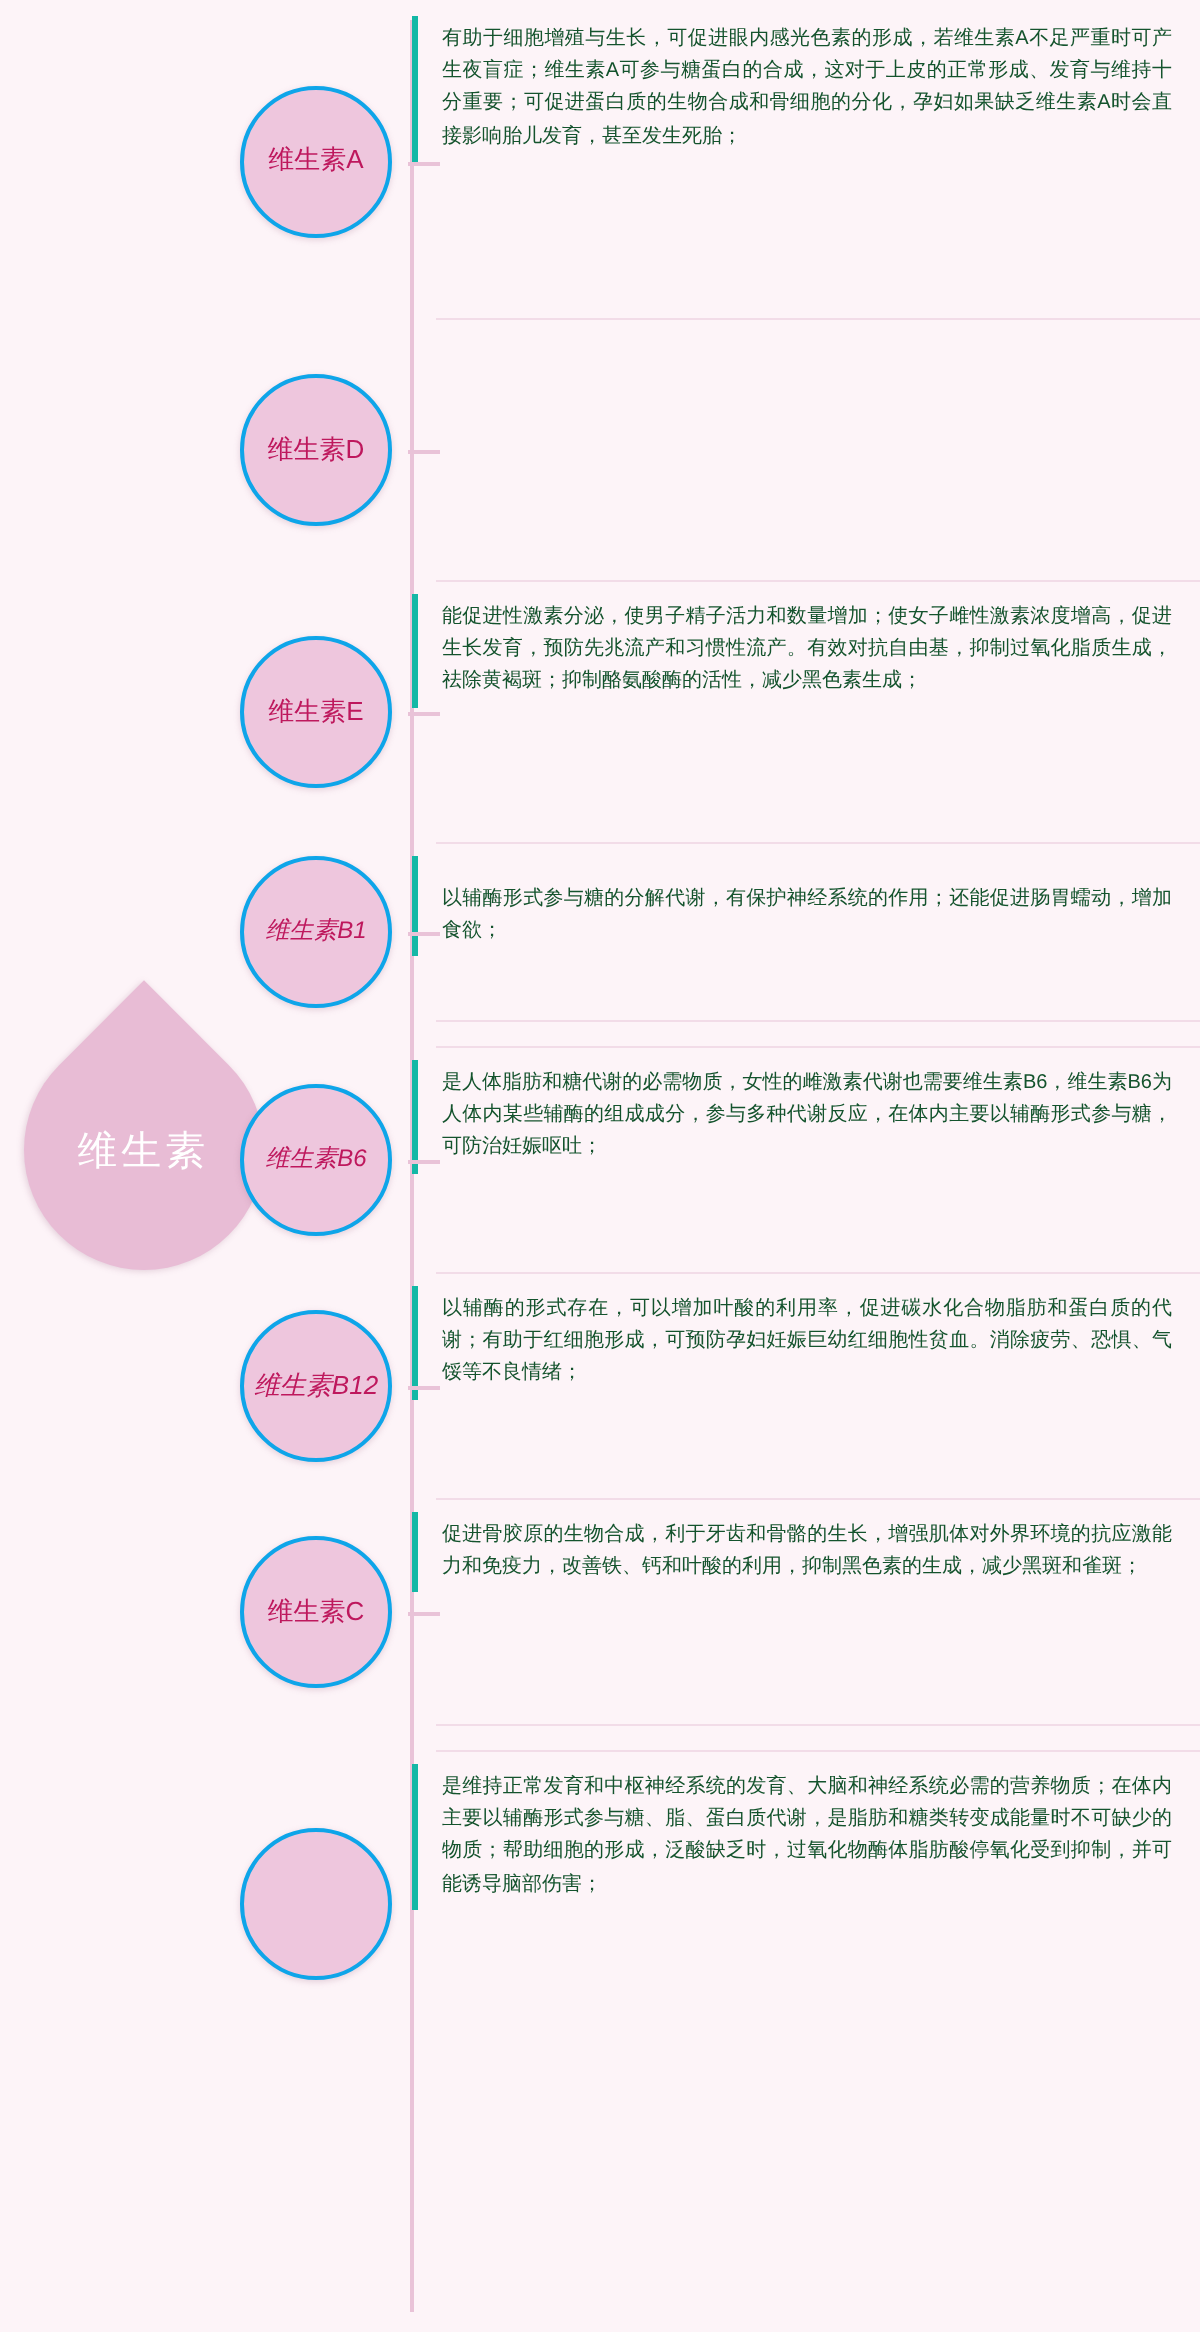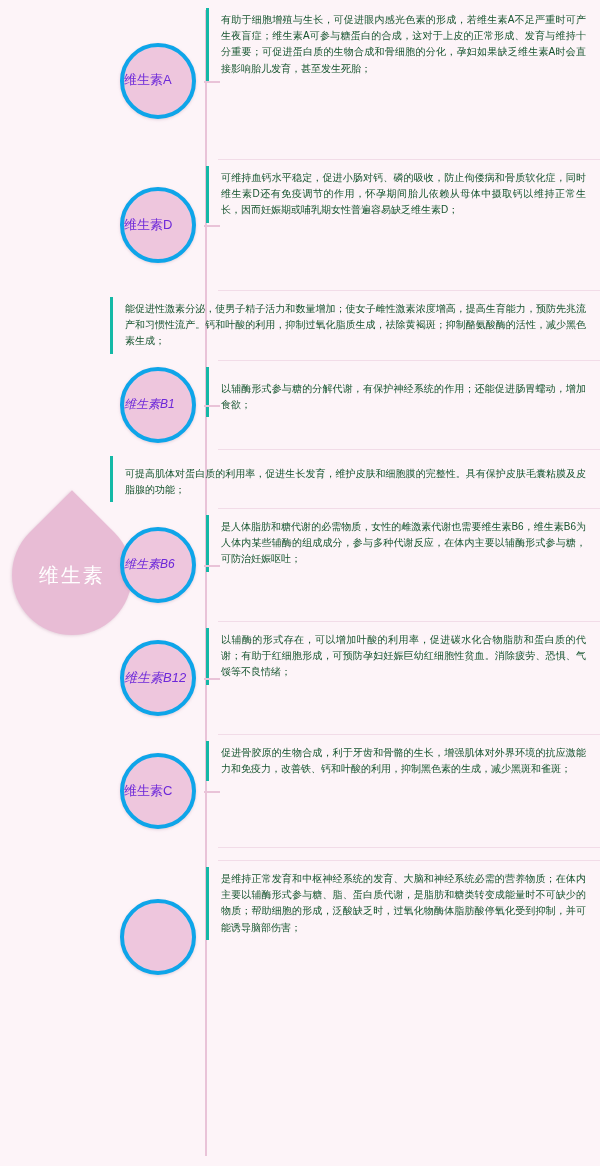--- a/index.html
+++ b/index.html
@@ -72,26 +72,26 @@
     flex: 0 0 96px;
     display: flex;
     align-items: center;
     justify-content: center;
   }
   .bubble {
     width: 76px;
     height: 76px;
     border-radius: 50%;
     background: #eec6dd;
-    border: 4px solid #0ea5e9;
+    border: 2px solid #0ea5e9;
     box-shadow: 0 1px 3px rgba(160,110,140,0.28);
     display: flex;
     align-items: center;
-    justify-content: flex-start;
-    color: #6d28d9;
+    justify-content: center;
+    color: #be185d;
     font-size: 13px;
     text-align: center;
     line-height: 1.1;
     box-sizing: border-box;
   }
   .bubble.small-text { font-size: 12px; font-style: italic; }
   .connector {
     position: absolute;
     height: 2px;
     background: #e9c3d8;
@@ -139,42 +139,46 @@
     </div>
     <div class="divider"></div>
 
     <div class="row">
       <div class="bubble-wrap" style="height:118px;">
         <div class="bubble">
           <span>维生素D</span>
           <span class="connector"></span>
         </div>
       </div>
-      <div class="desc">可维持血钙水平稳定，促进小肠对钙、磷的吸收，防止佝偻病和骨质软化症，同时维生素D还有免疫调节的作用，怀孕期间胎儿依赖从母体中摄取钙以维持正常生长，因而妊娠期或哺乳期女性普遍容易缺乏维生素D；</div>
-    </div>
-    <div class="divider"></div>
-
-    <div class="row">
-      <div class="desc">能促进性激素分泌，使男子精子活力和数量增加；使女子雌性激素浓度增高，提高生育能力，预防先兆流产和习惯性流产。钙和叶酸的利用，抑制过氧化脂质生成，祛除黄褐斑；抑制酪氨酸酶的活性，减少黑色素生成；</div>
+    </div>
+    <div class="divider"></div>
+
+    <div class="row">
+      <div class="bubble-wrap" style="height:118px;">
+        <div class="bubble">
+          <span>维生素E</span>
+          <span class="connector"></span>
+        </div>
+      </div>
+      <div class="desc">能促进性激素分泌，使男子精子活力和数量增加；使女子雌性激素浓度增高，促进生长发育，预防先兆流产和习惯性流产。有效对抗自由基，抑制过氧化脂质生成，祛除黄褐斑；抑制酪氨酸酶的活性，减少黑色素生成；</div>
     </div>
     <div class="divider"></div>
 
     <div class="row">
       <div class="bubble-wrap" style="height:76px;">
         <div class="bubble small-text">
           <span>维生素B1</span>
           <span class="connector"></span>
         </div>
       </div>
       <div class="desc" style="padding-top:14px;">以辅酶形式参与糖的分解代谢，有保护神经系统的作用；还能促进肠胃蠕动，增加食欲；</div>
     </div>
     <div class="divider"></div>
 
     <div class="row">
-      <div class="desc" style="padding-top:10px;">可提高肌体对蛋白质的利用率，促进生长发育，维护皮肤和细胞膜的完整性。具有保护皮肤毛囊粘膜及皮脂腺的功能；</div>
     </div>
     <div class="divider"></div>
 
     <div class="row">
       <div class="bubble-wrap" style="height:100px;">
         <div class="bubble small-text">
           <span>维生素B6</span>
           <span class="connector"></span>
         </div>
       </div>

